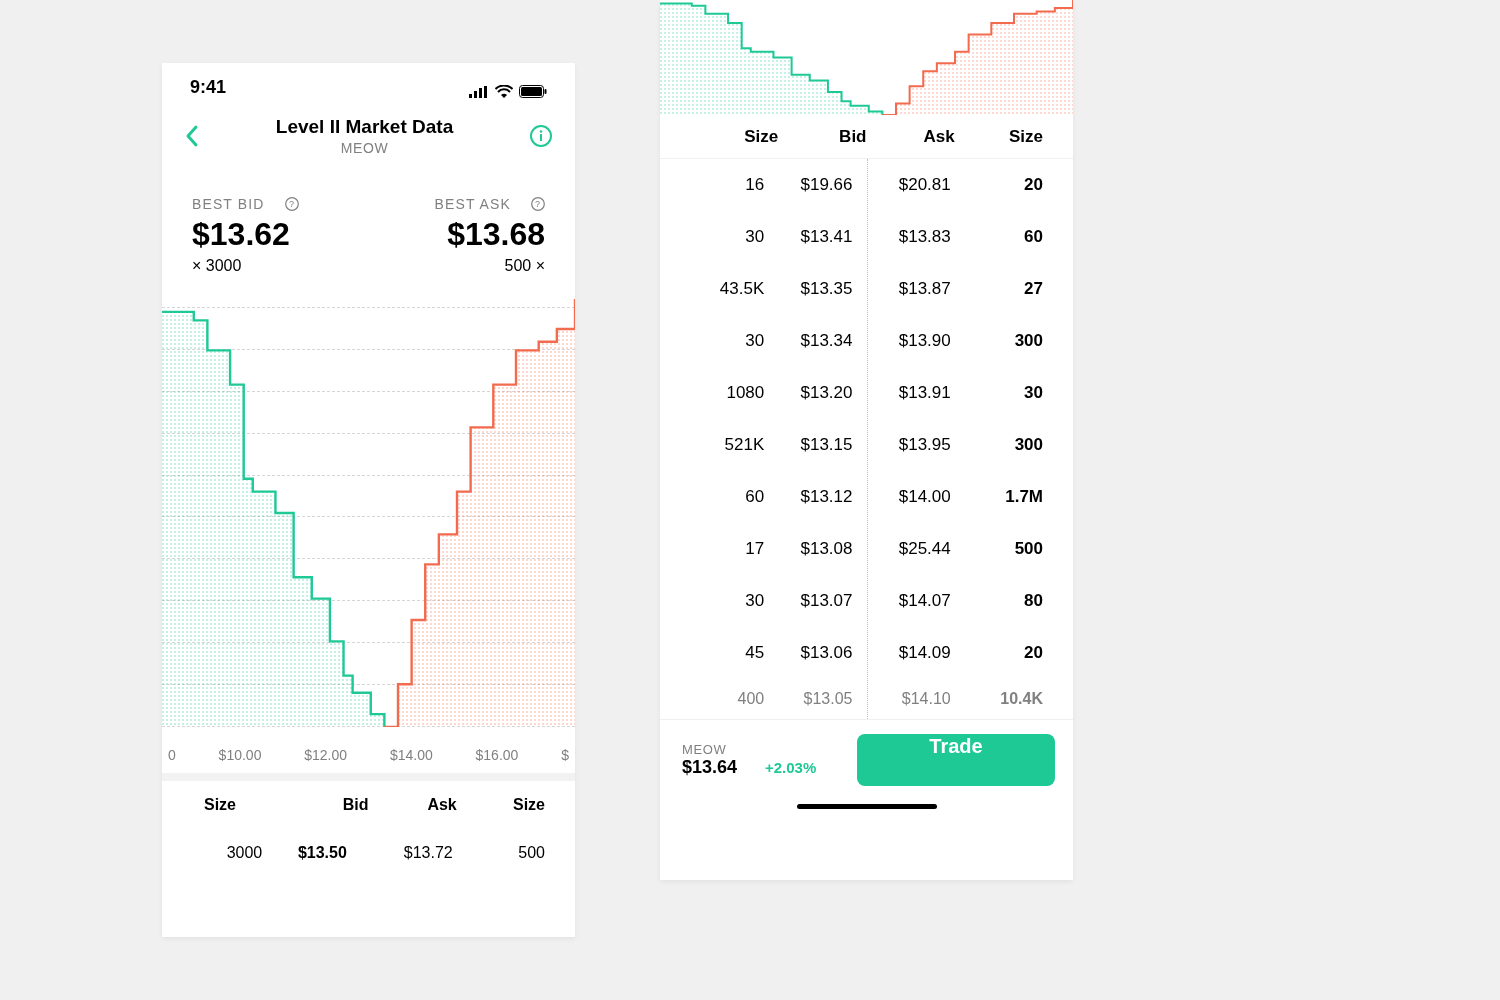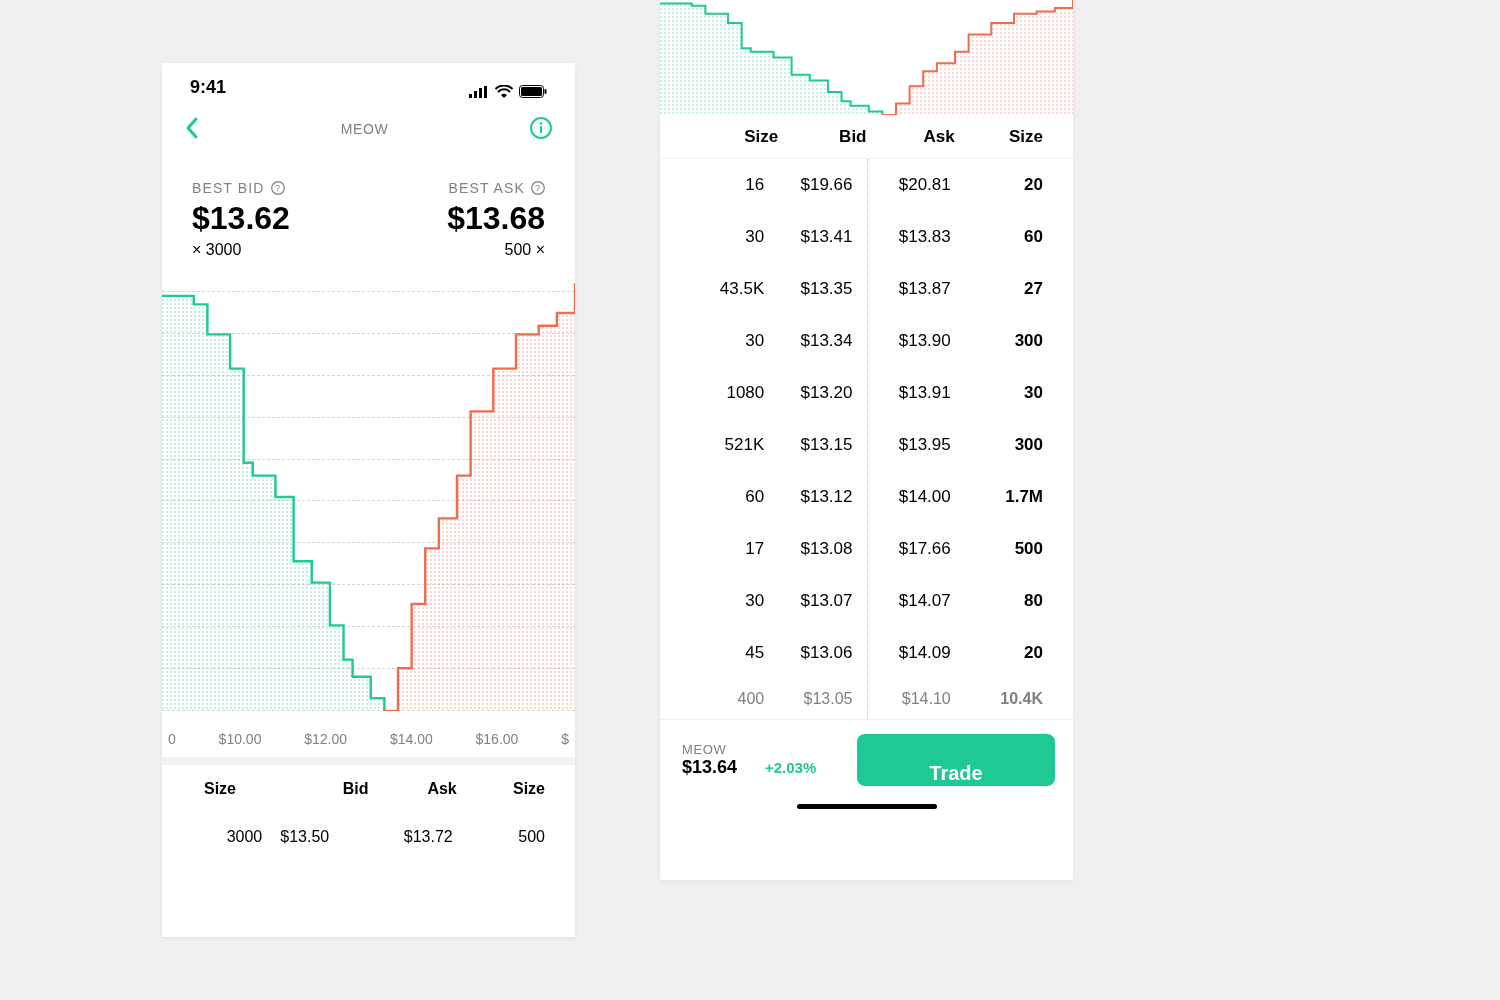--- a/index.html
+++ b/index.html
@@ -50,21 +50,21 @@
   .nav-mid{ text-align:center; flex:1;}
   .nav-title{ font-size:19px; font-weight:600;}
   .nav-sub{ font-size:14px; color:var(--muted); margin-top:2px; letter-spacing:.04em;}
 
   .bidask{
     display:flex; justify-content:space-between;
     padding:36px 30px 18px 30px;
   }
   .ba-col{}
   .ba-col.right{text-align:right;}
-  .ba-label{font-size:14px; color:var(--muted); letter-spacing:.08em; display:flex; align-items:center; gap:6px;}
+  .ba-label{font-size:14px; color:var(--muted); letter-spacing:.08em; display:flex; align-items:center; gap:20px;}
   .ba-col.right .ba-label{justify-content:flex-end;}
   .ba-price{font-size:32px; font-weight:800; margin-top:4px;}
   .ba-qty{font-size:16px; margin-top:4px;}
 
   .help svg{display:block;}
 
   .chart-wrap{ position:relative; height:470px; margin-top:6px;}
   .chart-grid{position:absolute; inset:0; padding:8px 0 42px 0; display:flex; flex-direction:column; justify-content:space-between;}
   .chart-grid div{border-top:1px dashed var(--dash);}
   .chart-axis{position:absolute; left:0; right:0; bottom:6px; display:flex; justify-content:space-between; padding:0 6px; font-size:14px; color:var(--axis);}
@@ -78,21 +78,21 @@
     padding:0 30px;
     align-items:center;
     height:48px;
   }
   .th-row{font-weight:700; font-size:16px;}
   .th-row .c1,.th-row .c2{text-align:right;}
   .th-row .c3,.th-row .c4{text-align:right;}
   .th-row .c1{text-align:left; padding-left:12px;}
   .td-row{font-size:16px;}
   .td-row .c1{text-align:right; padding-right:18px;}
-  .td-row .c2{text-align:left; padding-right:4px;}
+  .td-row .c2{text-align:center; padding-right:4px;font-weight:bold;}
   .td-row .c3{text-align:right; padding-right:4px;}
   .td-row .c4{text-align:right;}
   .th-cell{white-space:nowrap;}
 
   
   .mini-chart{height:115px; position:relative;}
   .mini-chart svg{position:absolute; inset:0;}
   .th2{
     display:grid; grid-template-columns:1fr 1fr 1fr 1fr;
     padding:0 30px; height:44px; align-items:center;
@@ -125,21 +125,21 @@
     padding:14px 18px 10px 22px;
     border-top:1px solid #f0f0f0;
   }
   .f-left{font-size:14px;}
   .f-sym{color:var(--muted); font-size:13px; letter-spacing:.05em;}
   .f-price{font-weight:800; font-size:18px;}
   .f-change{color:var(--green); font-weight:700; font-size:15px; margin-left:24px;}
   .trade-btn{
     background:var(--green); color:#fff; font-weight:800; font-size:20px;
     width:198px; height:52px; border-radius:8px;
-    display:flex; align-items:flex-end; justify-content:center;
+    display:flex; align-items:flex-start; justify-content:center;
     border:none; cursor:pointer;
   }
   .home-ind{width:140px; height:5px; background:#000; border-radius:3px; margin:8px auto 6px auto;}
 
 </style>
 </head>
 <body>
 
 <div class="phone phone1">
 
@@ -165,20 +165,21 @@
     </span>
   </div>
 
   <div class="nav">
     <span class="back">
       <svg width="16" height="24" viewBox="0 0 16 24">
         <polyline points="12,3 4,12 12,21" fill="none" stroke="#1ec996" stroke-width="3" stroke-linecap="round" stroke-linejoin="round"></polyline>
       </svg>
     </span>
     <div class="nav-mid">
+      <div class="nav-title">Level II Market Data</div>
       <div class="nav-sub">MEOW</div>
     </div>
     <span class="info">
       <svg width="24" height="24" viewBox="0 0 24 24">
         <circle cx="12" cy="12" r="10" fill="none" stroke="#1ec996" stroke-width="2"></circle>
         <circle cx="12" cy="7.5" r="1.3" fill="#1ec996"></circle>
         <rect x="11" y="10" width="2" height="7" fill="#1ec996"></rect>
       </svg>
     </span>
   </div>
@@ -333,21 +334,21 @@
       </div>
     <div class="tr2">
         <span class="c1">60</span>
         <span class="c2">$13.12</span>
         <span class="c3">$14.00</span>
         <span class="c4">1.7M</span>
       </div>
     <div class="tr2">
         <span class="c1">17</span>
         <span class="c2">$13.08</span>
-        <span class="c3">$17.66</span>
+        <span class="c3">$25.44</span>
         <span class="c4">500</span>
       </div>
     <div class="tr2">
         <span class="c1">30</span>
         <span class="c2">$13.07</span>
         <span class="c3">$14.07</span>
         <span class="c4">80</span>
       </div>
     <div class="tr2">
         <span class="c1">45</span>

